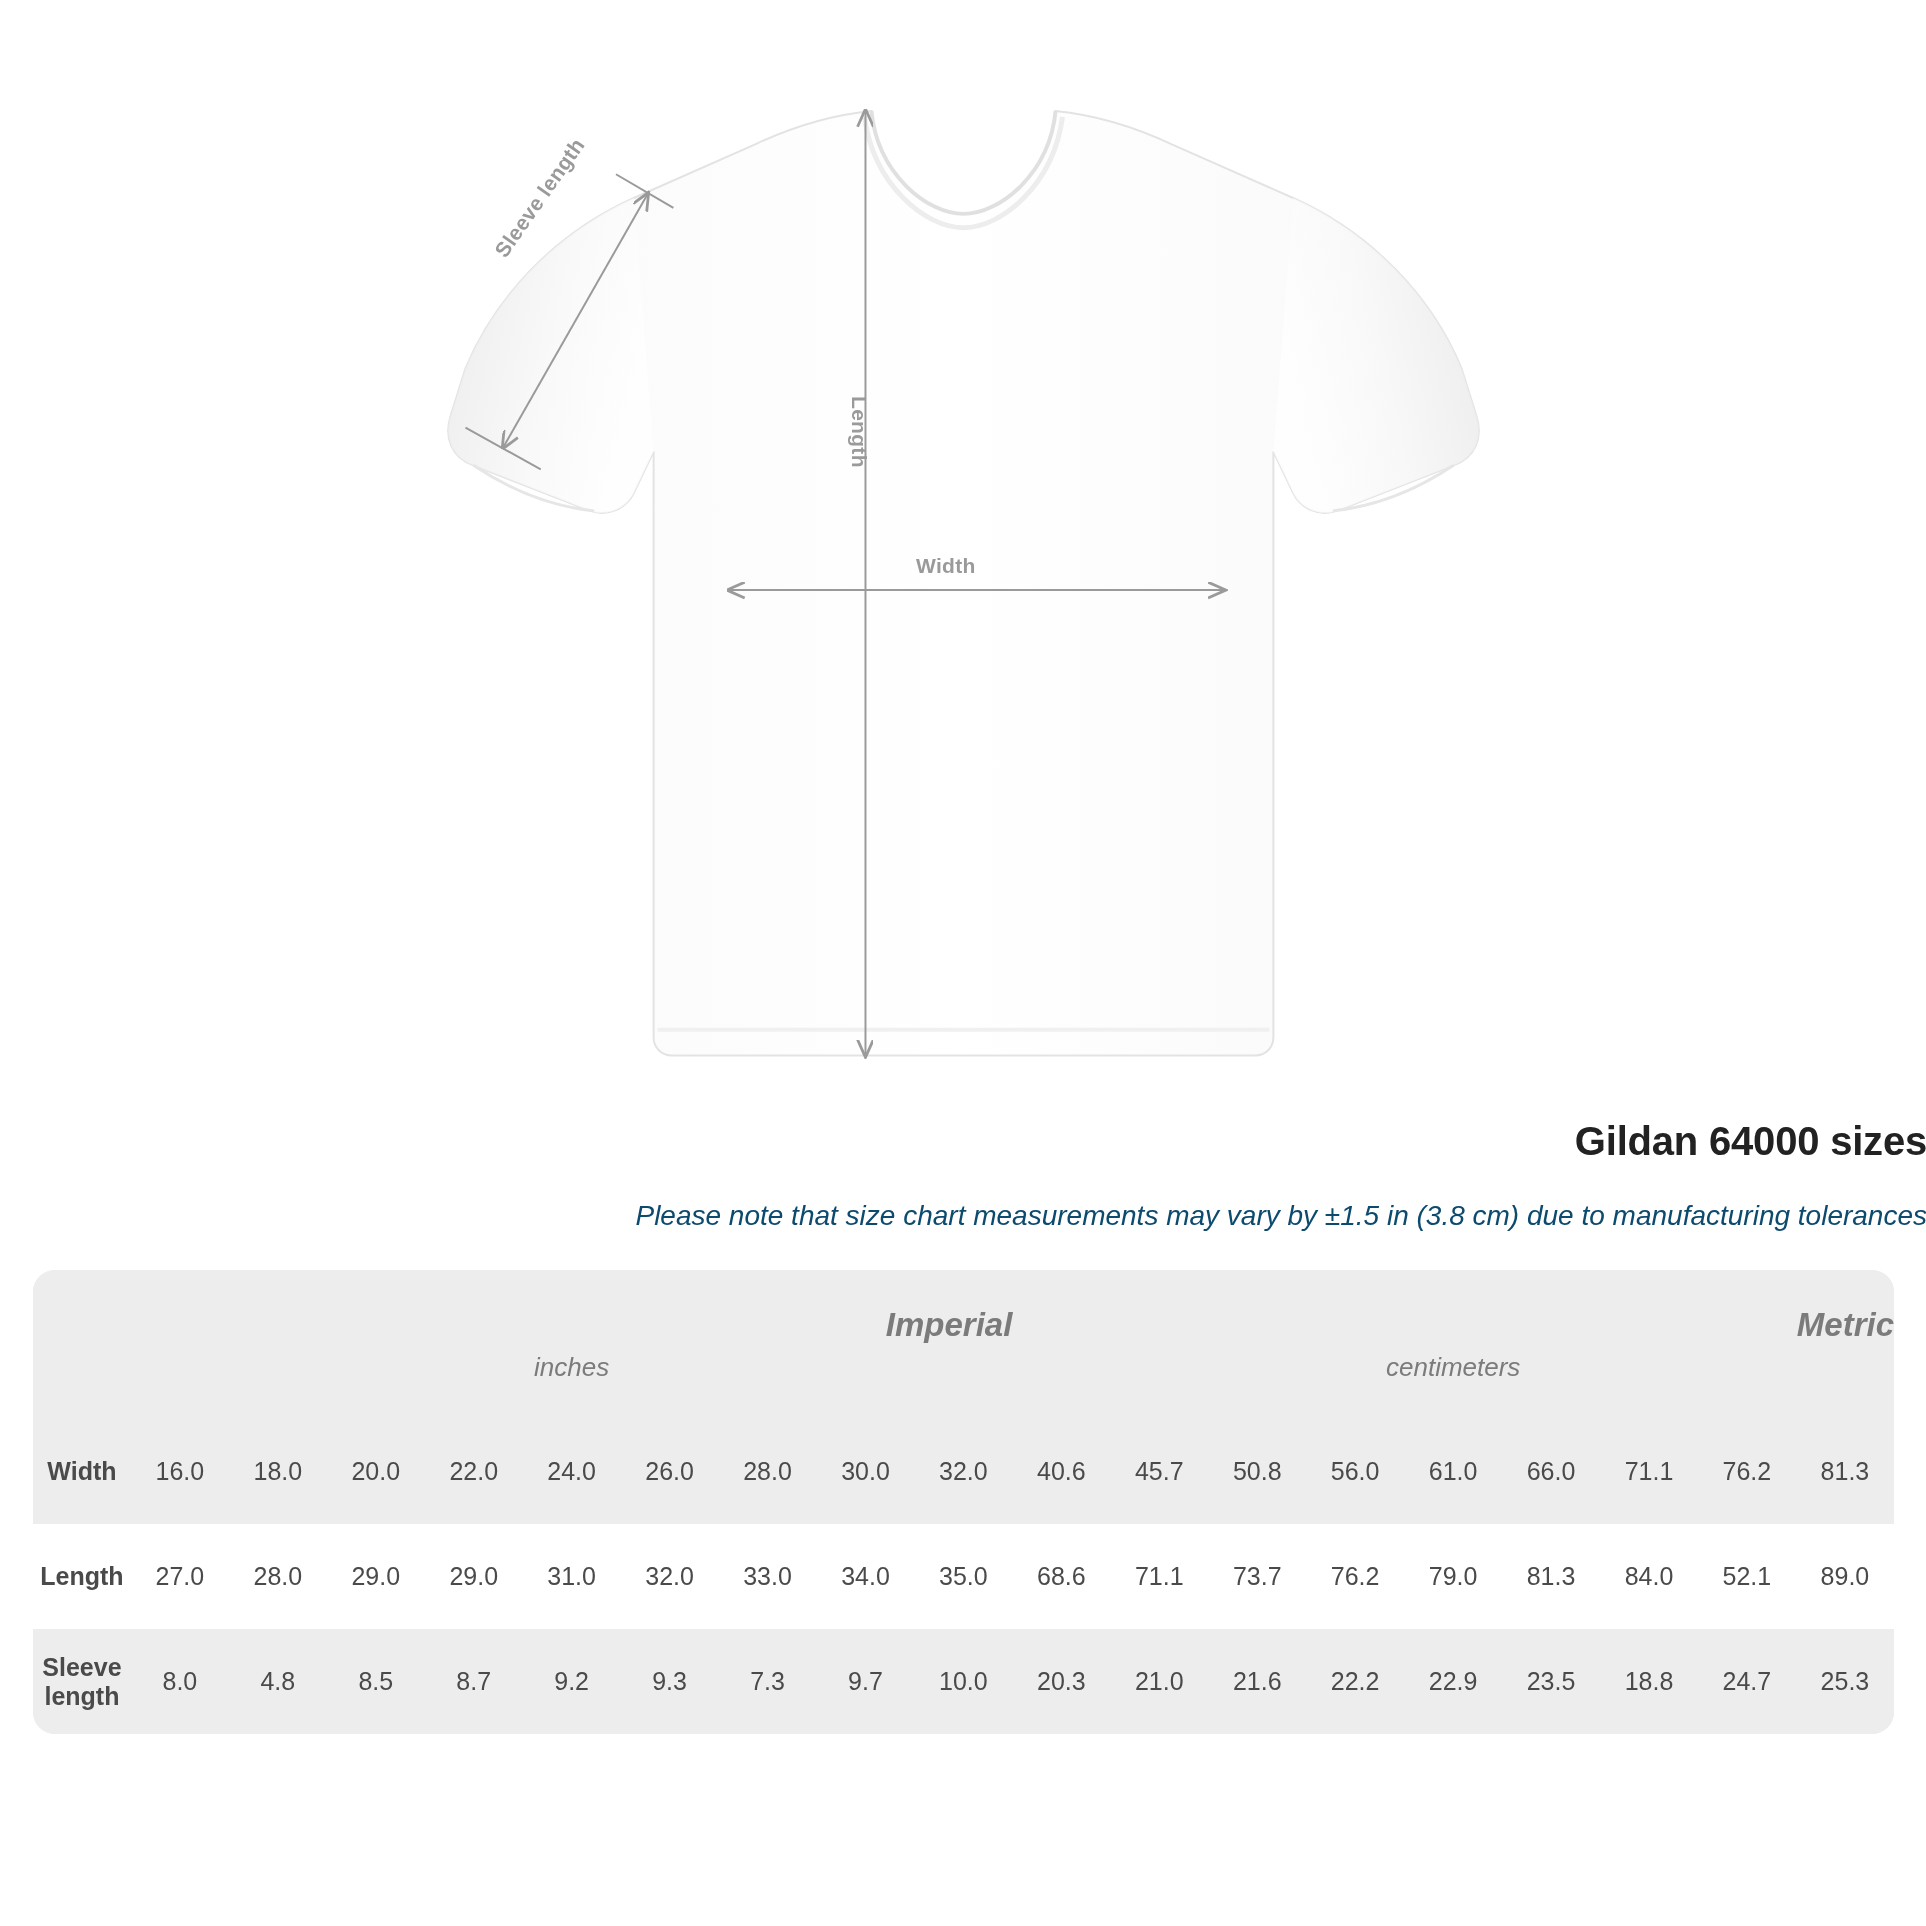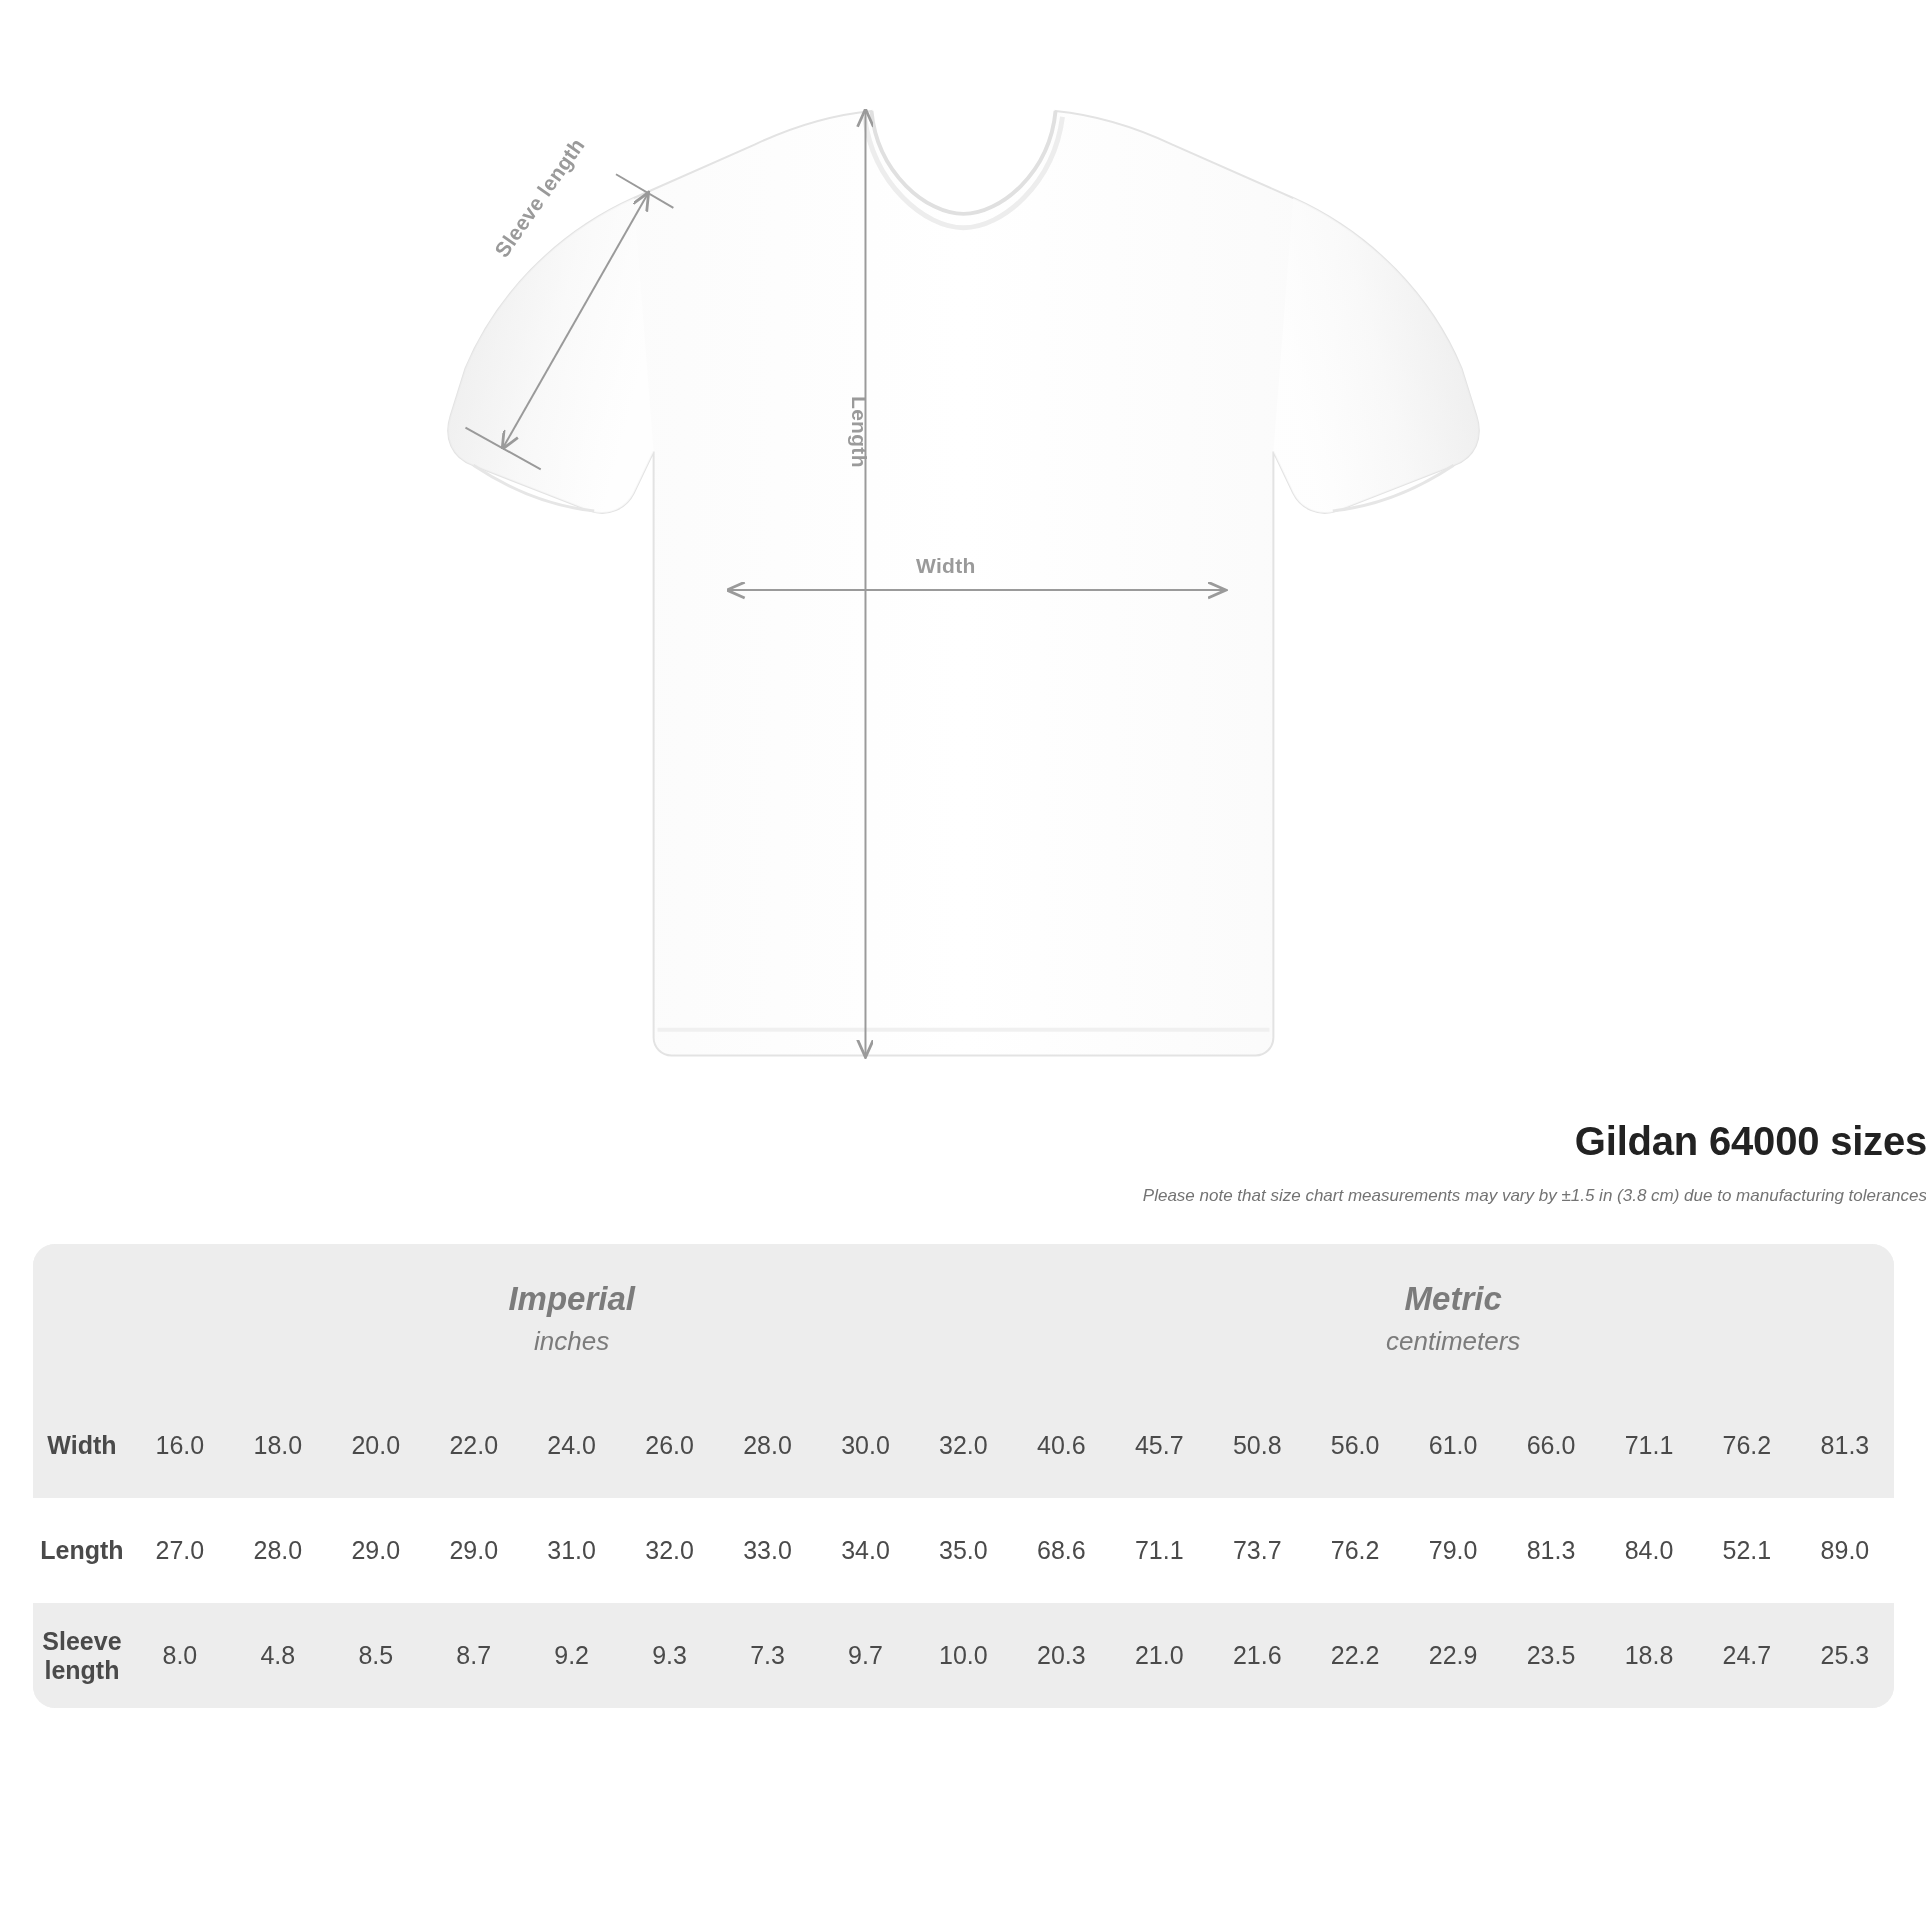--- a/index.html
+++ b/index.html
@@ -62,24 +62,24 @@
     margin-top: 20px;
   }
   .chart-title {
     font-size: 40px;
     font-weight: bold;
     color: #222222;
     margin: 0;
     letter-spacing: -0.2px;
   }
   .chart-note {
-    font-size: 17px;
+    font-size: 28px;
     font-style: italic;
-    color: #737373;
-    margin-top: 22px;
+    color: #0c4a6e;
+    margin-top: 36px;
   }
 
   
   .table-wrap {
     margin: 38px auto 0 auto;
     width: 1861px;
     border-radius: 22px;
     overflow: hidden;
     background: #ededed;
   }
@@ -99,20 +99,21 @@
   .unit-row td {
     height: 149px;
     background: #ededed;
     padding: 0;
   }
   .unit-name {
     font-size: 33px;
     font-style: italic;
     font-weight: bold;
     color: #7b7b7b;
+    text-align: right;
   }
   .unit-sub {
     font-size: 26px;
     font-style: italic;
     color: #7b7b7b;
     margin-top: 8px;
   }
   
   .head-row td {
     height: 103px;

